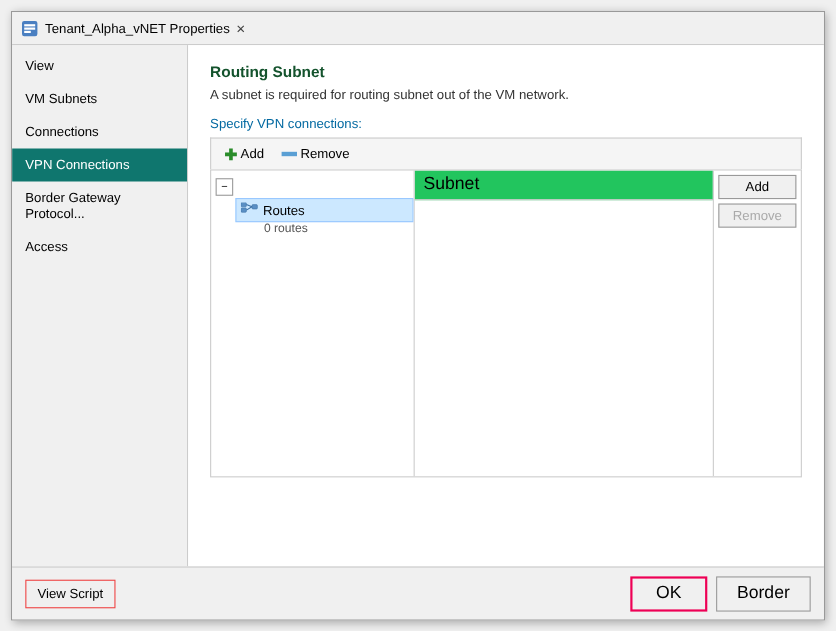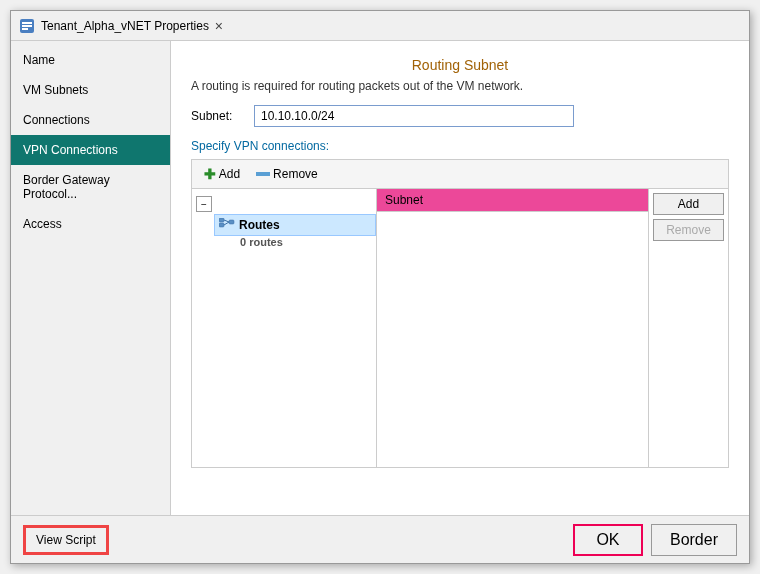--- a/index.html
+++ b/index.html
@@ -79,24 +79,23 @@
       color: white;
     }
     .content-area {
       flex: 1;
       padding: 16px 20px;
       background: white;
       overflow-y: auto;
     }
     .section-title {
       font-size: 14px;
-      color: #a16207;
-      font-weight: normal;
+      color: #14532d;
+      font-weight: bold;
       margin-bottom: 6px;
-      text-align: center;
     }
     .section-desc {
       font-size: 12px;
       color: #333;
       margin-bottom: 12px;
     }
     .field-row {
       display: flex;
       align-items: center;
       margin-bottom: 12px;
@@ -201,24 +200,24 @@
       color: #555;
       margin-left: 26px;
     }
     .subnet-panel {
       flex: 1;
       display: flex;
       flex-direction: column;
       padding: 0;
     }
     .subnet-header {
-      background: #ec4899;
+      background: #22c55e;
       border-bottom: 1px solid #ccc;
       padding: 4px 8px;
-      font-size: 12px;
+      font-size: 16px;
       color: #000;
       font-weight: 500;
     }
     .subnet-body {
       flex: 1;
     }
     .subnet-actions {
       width: 80px;
       border-left: 1px solid #ccc;
       padding: 4px;
@@ -261,21 +260,21 @@
       min-width: 70px;
       text-align: center;
     }
     .footer-btn.primary {
       border: 2px solid #e05;
     }
     .view-script-btn {
       padding: 5px 10px;
       font-size: 12px;
       background: #f0f0f0;
-      border: 3px solid #ef4444;
+      border: 1px solid #ef4444;
       cursor: pointer;
     }
     
     .routes-svg {
       width: 16px;
       height: 14px;
     }
   </style>
 </head>
 <body>
@@ -293,57 +292,53 @@
         </svg>
       </div>
       <span class="title-text">Tenant_Alpha_vNET Properties</span>
     </div>
     <div class="close-btn">×</div>
   </div>
 
   <div class="dialog-body">
 
     <div class="sidebar">
-      <div class="sidebar-item">Name</div>
+      <div class="sidebar-item">View</div>
       <div class="sidebar-item">VM Subnets</div>
       <div class="sidebar-item">Connections</div>
       <div class="sidebar-item active">VPN Connections</div>
       <div class="sidebar-item">Border Gateway Protocol...</div>
       <div class="sidebar-item">Access</div>
     </div>
 
     <div class="content-area">
       <div class="section-title">Routing Subnet</div>
-      <div class="section-desc">A routing is required for routing packets out of the VM network.</div>
-
-      <div class="field-row">
-        <span class="field-label">Subnet:</span>
-        <input class="field-input" type="text" value="10.10.10.0/24" style="">
-      </div>
+      <div class="section-desc">A subnet is required for routing subnet out of the VM network.</div>
+
 
       <div class="vpn-label">Specify VPN connections:</div>
 
       <div class="toolbar">
         <button class="toolbar-btn">
           <span class="add-icon">✚</span>
           <span>Add</span>
         </button>
         <button class="toolbar-btn">
           <span class="remove-icon"></span>
           <span>Remove</span>
         </button>
       </div>
 
       <div class="vpn-panel">
 
         <div class="tree-panel">
           <div class="tree-item">
             <div class="tree-expand">−</div>
           </div>
-          <div style="margin-left:22px;font-weight:bold;">
+          <div style="margin-left:22px;">
             <div class="tree-node-row">
               <svg class="routes-svg" viewBox="0 0 16 14" fill="none">
                 <rect x="0" y="0" width="5" height="4" rx="1" fill="#5a8fc4" stroke="#3a6fa4" stroke-width="0.5"></rect>
                 <rect x="0" y="5" width="5" height="4" rx="1" fill="#5a8fc4" stroke="#3a6fa4" stroke-width="0.5"></rect>
                 <rect x="10" y="2" width="5" height="4" rx="1" fill="#5a8fc4" stroke="#3a6fa4" stroke-width="0.5"></rect>
                 <line x1="5" y1="2" x2="10" y2="4" stroke="#3a6fa4" stroke-width="1"></line>
                 <line x1="5" y1="7" x2="10" y2="4" stroke="#3a6fa4" stroke-width="1"></line>
               </svg>
               <span class="tree-node-label">Routes</span>
             </div>

